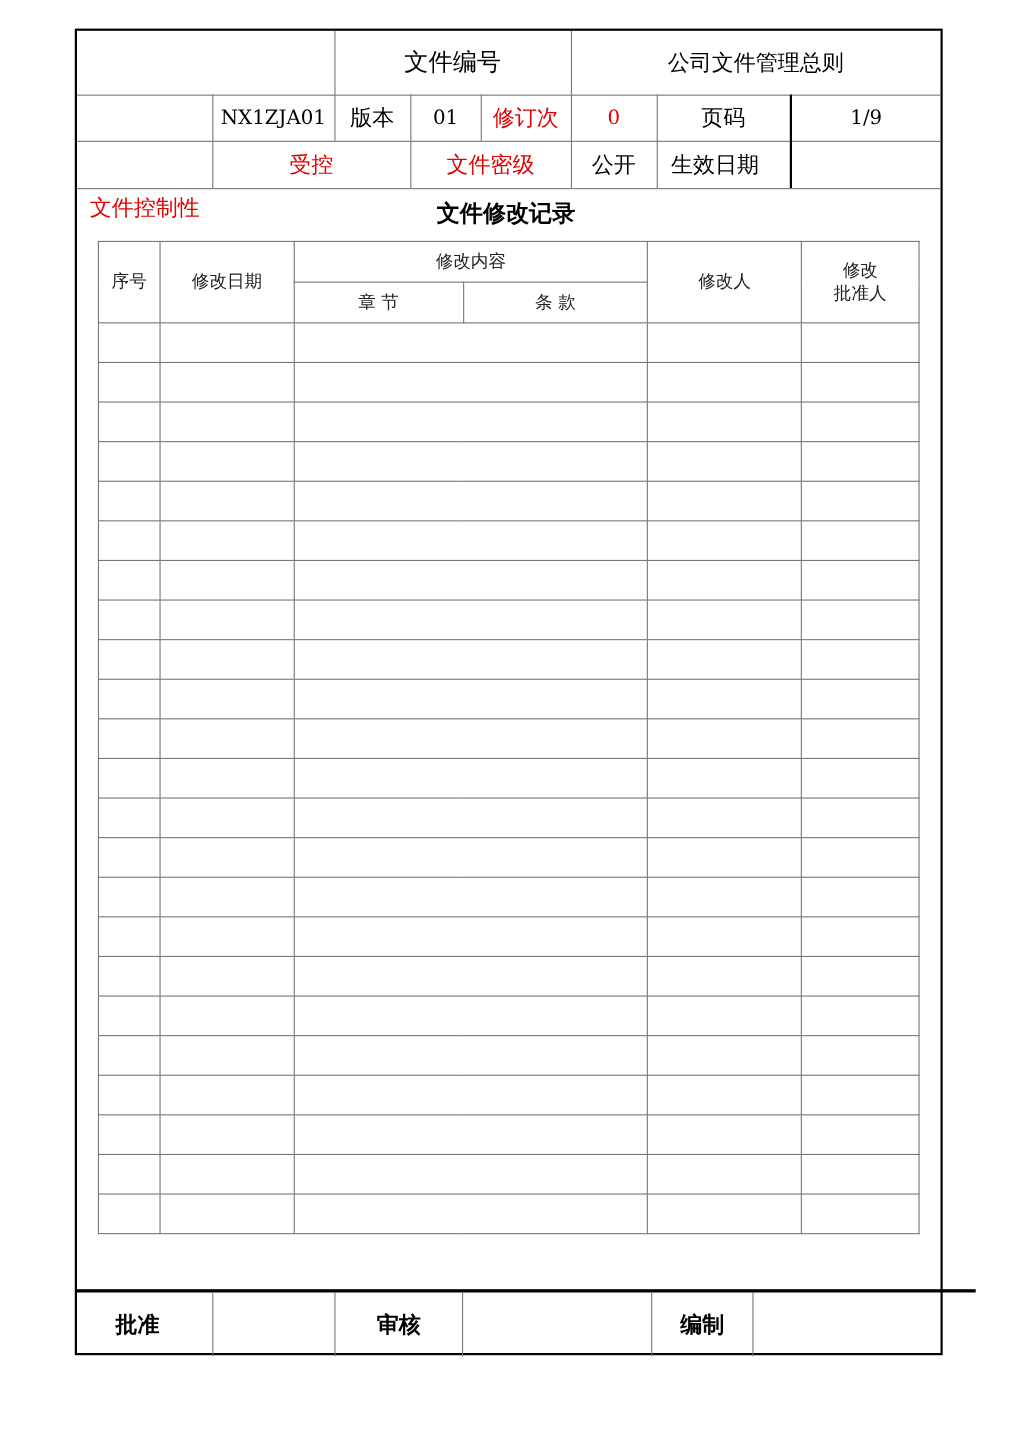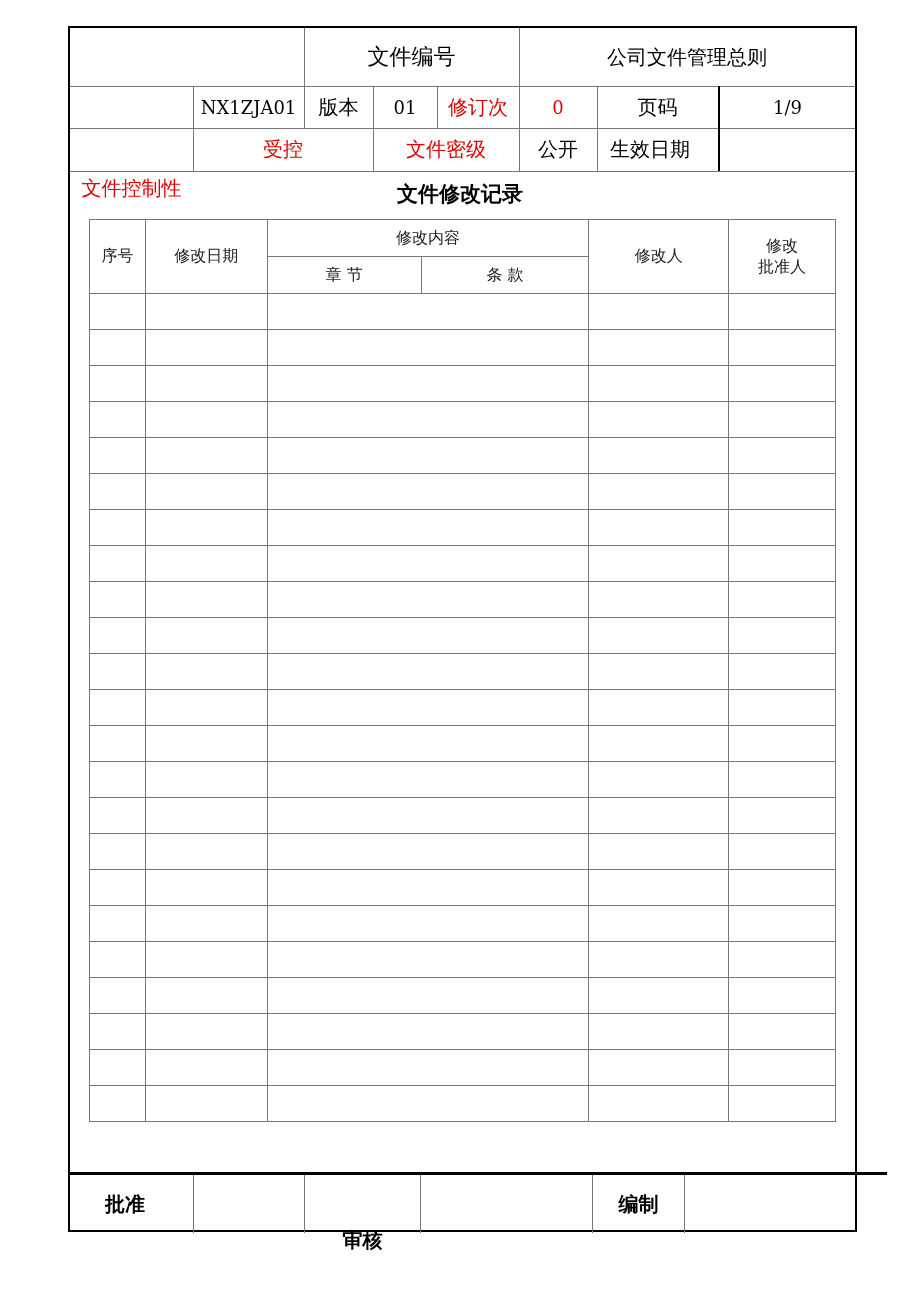--- a/index.html
+++ b/index.html
@@ -53,21 +53,21 @@
   <div class="cell" style="left:650px;top:100px;width:135px;height:43px;"></div>
 
   <div class="foot">
     <div class="vl" style="left:123px;top:0;height:58px;"></div>
     <div class="vl" style="left:234px;top:0;height:58px;"></div>
     <div class="vl" style="left:350px;top:0;height:58px;"></div>
     <div class="vl" style="left:522px;top:0;height:58px;"></div>
     <div class="vl" style="left:614px;top:0;height:58px;"></div>
     <div class="cell" style="left:0;top:0;width:110px;height:58px;font-weight:bold;">批准</div>
     <div class="cell" style="left:124px;top:0;width:110px;height:58px;"></div>
-    <div class="cell" style="left:235px;top:0;width:115px;height:58px;font-weight:bold;margin-top:36px;">审核</div>
+    <div class="cell" style="left:235px;top:0;width:115px;height:58px;font-weight:bold;">审核</div>
     <div class="cell" style="left:351px;top:0;width:171px;height:58px;"></div>
     <div class="cell" style="left:523px;top:0;width:91px;height:58px;font-weight:bold;">编制</div>
     <div class="cell" style="left:615px;top:0;width:170px;height:58px;"></div>
   </div>
 </div>
 
 <div class="title">文件修改记录</div>
 
 <table class="tbl">
   <colgroup>

